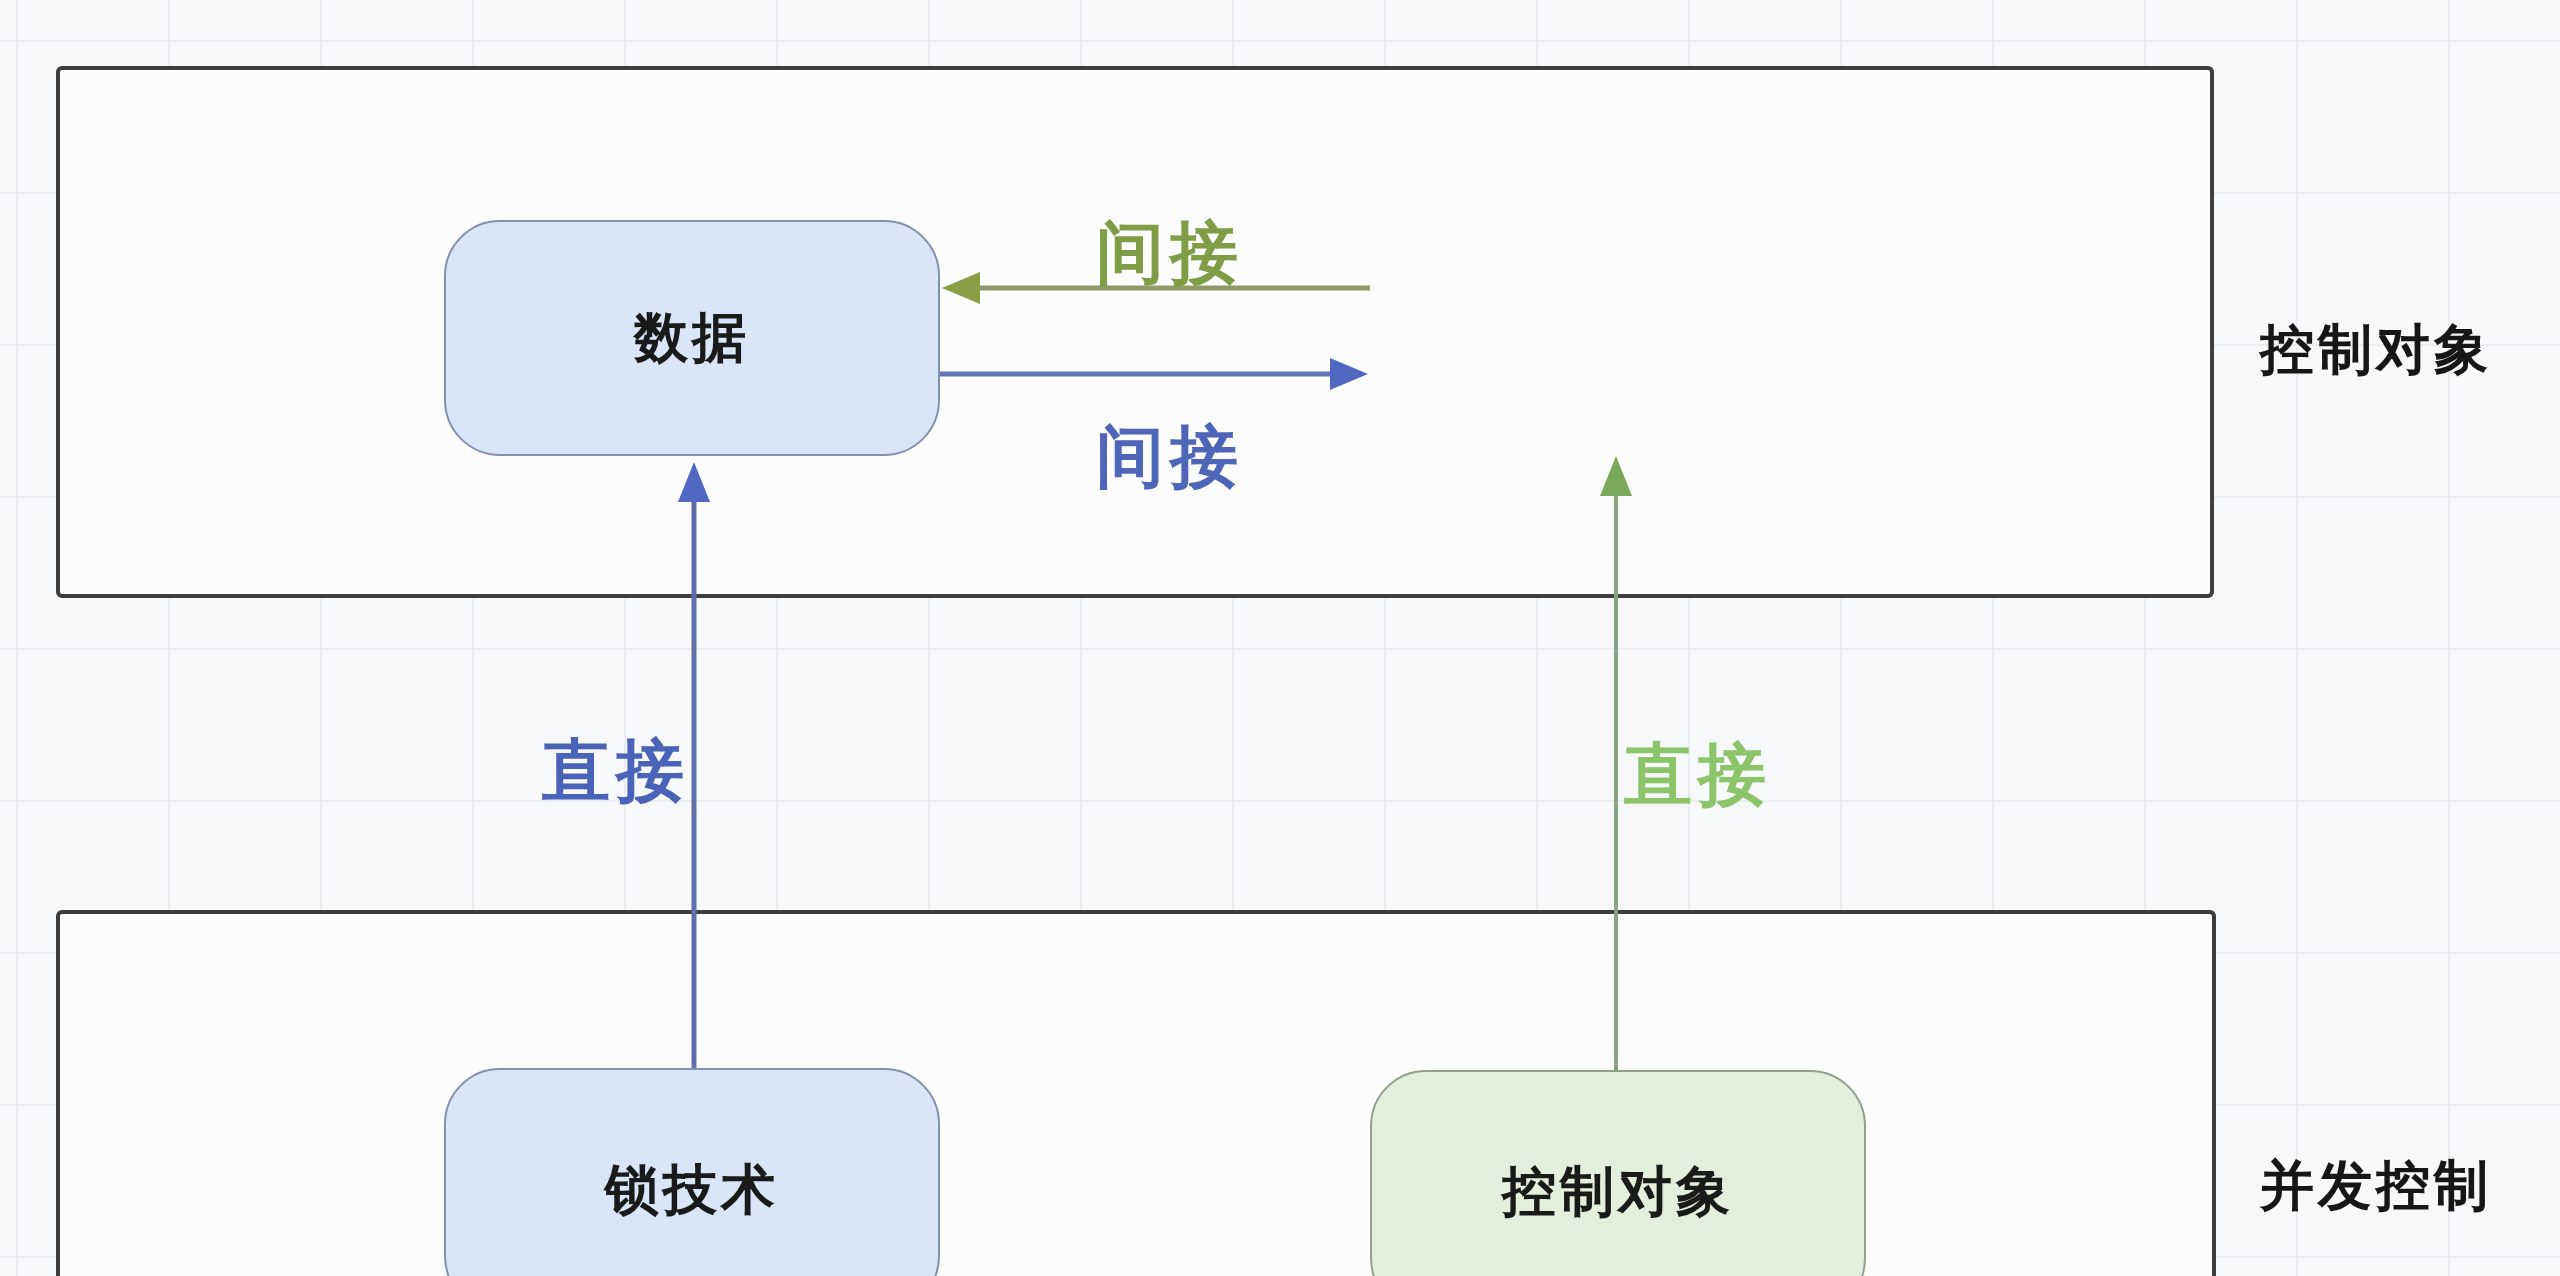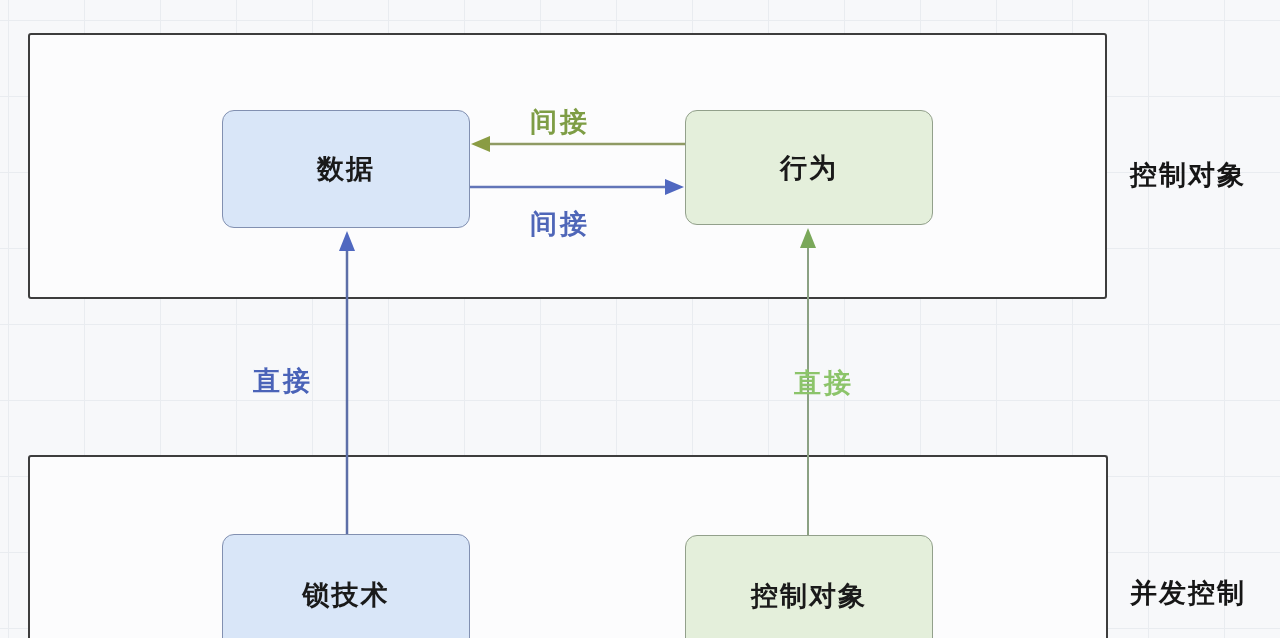--- a/index.html
+++ b/index.html
@@ -30,39 +30,40 @@
   .group-box.bottom { left: 28px; top: 455px; width: 1080px; height: 230px; border-bottom: none; }
   .edges-layer {
     position: absolute;
     left: 0; top: 0;
     width: 1280px; height: 638px;
     pointer-events: none;
   }
   .node {
     position: absolute;
     box-sizing: border-box;
-    border-radius: 12px;
+    border-radius: 28px;
     display: flex;
     align-items: center;
     justify-content: center;
     font-size: 27px;
     font-weight: 700;
     color: #1a1a1a;
     letter-spacing: 2px;
   }
   .node.blue  { background: #d9e6f8; border: 1.5px solid #8290b1; }
   .node.green { background: #e4efdb; border: 1.5px solid #92a08b; }
   .node.data     { left: 222px; top: 110px; width: 248px; height: 118px; }
   .node.behavior { left: 685px; top: 110px; width: 248px; height: 115px; }
   .node.lock     { left: 222px; top: 534px; width: 248px; height: 122px; }
   .node.nonlock  { left: 685px; top: 535px; width: 248px; height: 122px; }
   .edge-label {
     position: absolute;
     width: 110px;
-    font-size: 27px;
+    text-align: center;
+    font-size: 34px;
     font-weight: 700;
     letter-spacing: 3px;
   }
   .edge-label.olive      { left: 530px; top: 104px; color: #7e9d45; }
   .edge-label.blue-ind   { left: 530px; top: 206px; color: #4f66b8; }
   .edge-label.blue-dir   { left: 253px; top: 363px; color: #4a63b8; }
   .edge-label.green-dir  { left: 794px; top: 365px; color: #8cc46a; }
   .side-label {
     position: absolute;
     width: 160px;
@@ -101,23 +102,20 @@
 
     <g>
       <line x1="808" y1="535" x2="808" y2="246" stroke="#8ba183" stroke-width="2"></line>
       <polygon points="808,228 800,248 816,248" fill="#7aa85a"></polygon>
     </g>
   </svg>
 
   <div class="node blue data">
     <span>数据</span>
   </div>
-  <div class="node green behavior">
-    <span>行为</span>
-  </div>
   <div class="node blue lock">
     <span>锁技术</span>
   </div>
   <div class="node green nonlock">
     <span>控制对象</span>
   </div>
 
   <div class="edge-label olive">间接</div>
   <div class="edge-label blue-ind">间接</div>
   <div class="edge-label blue-dir">直接</div>

